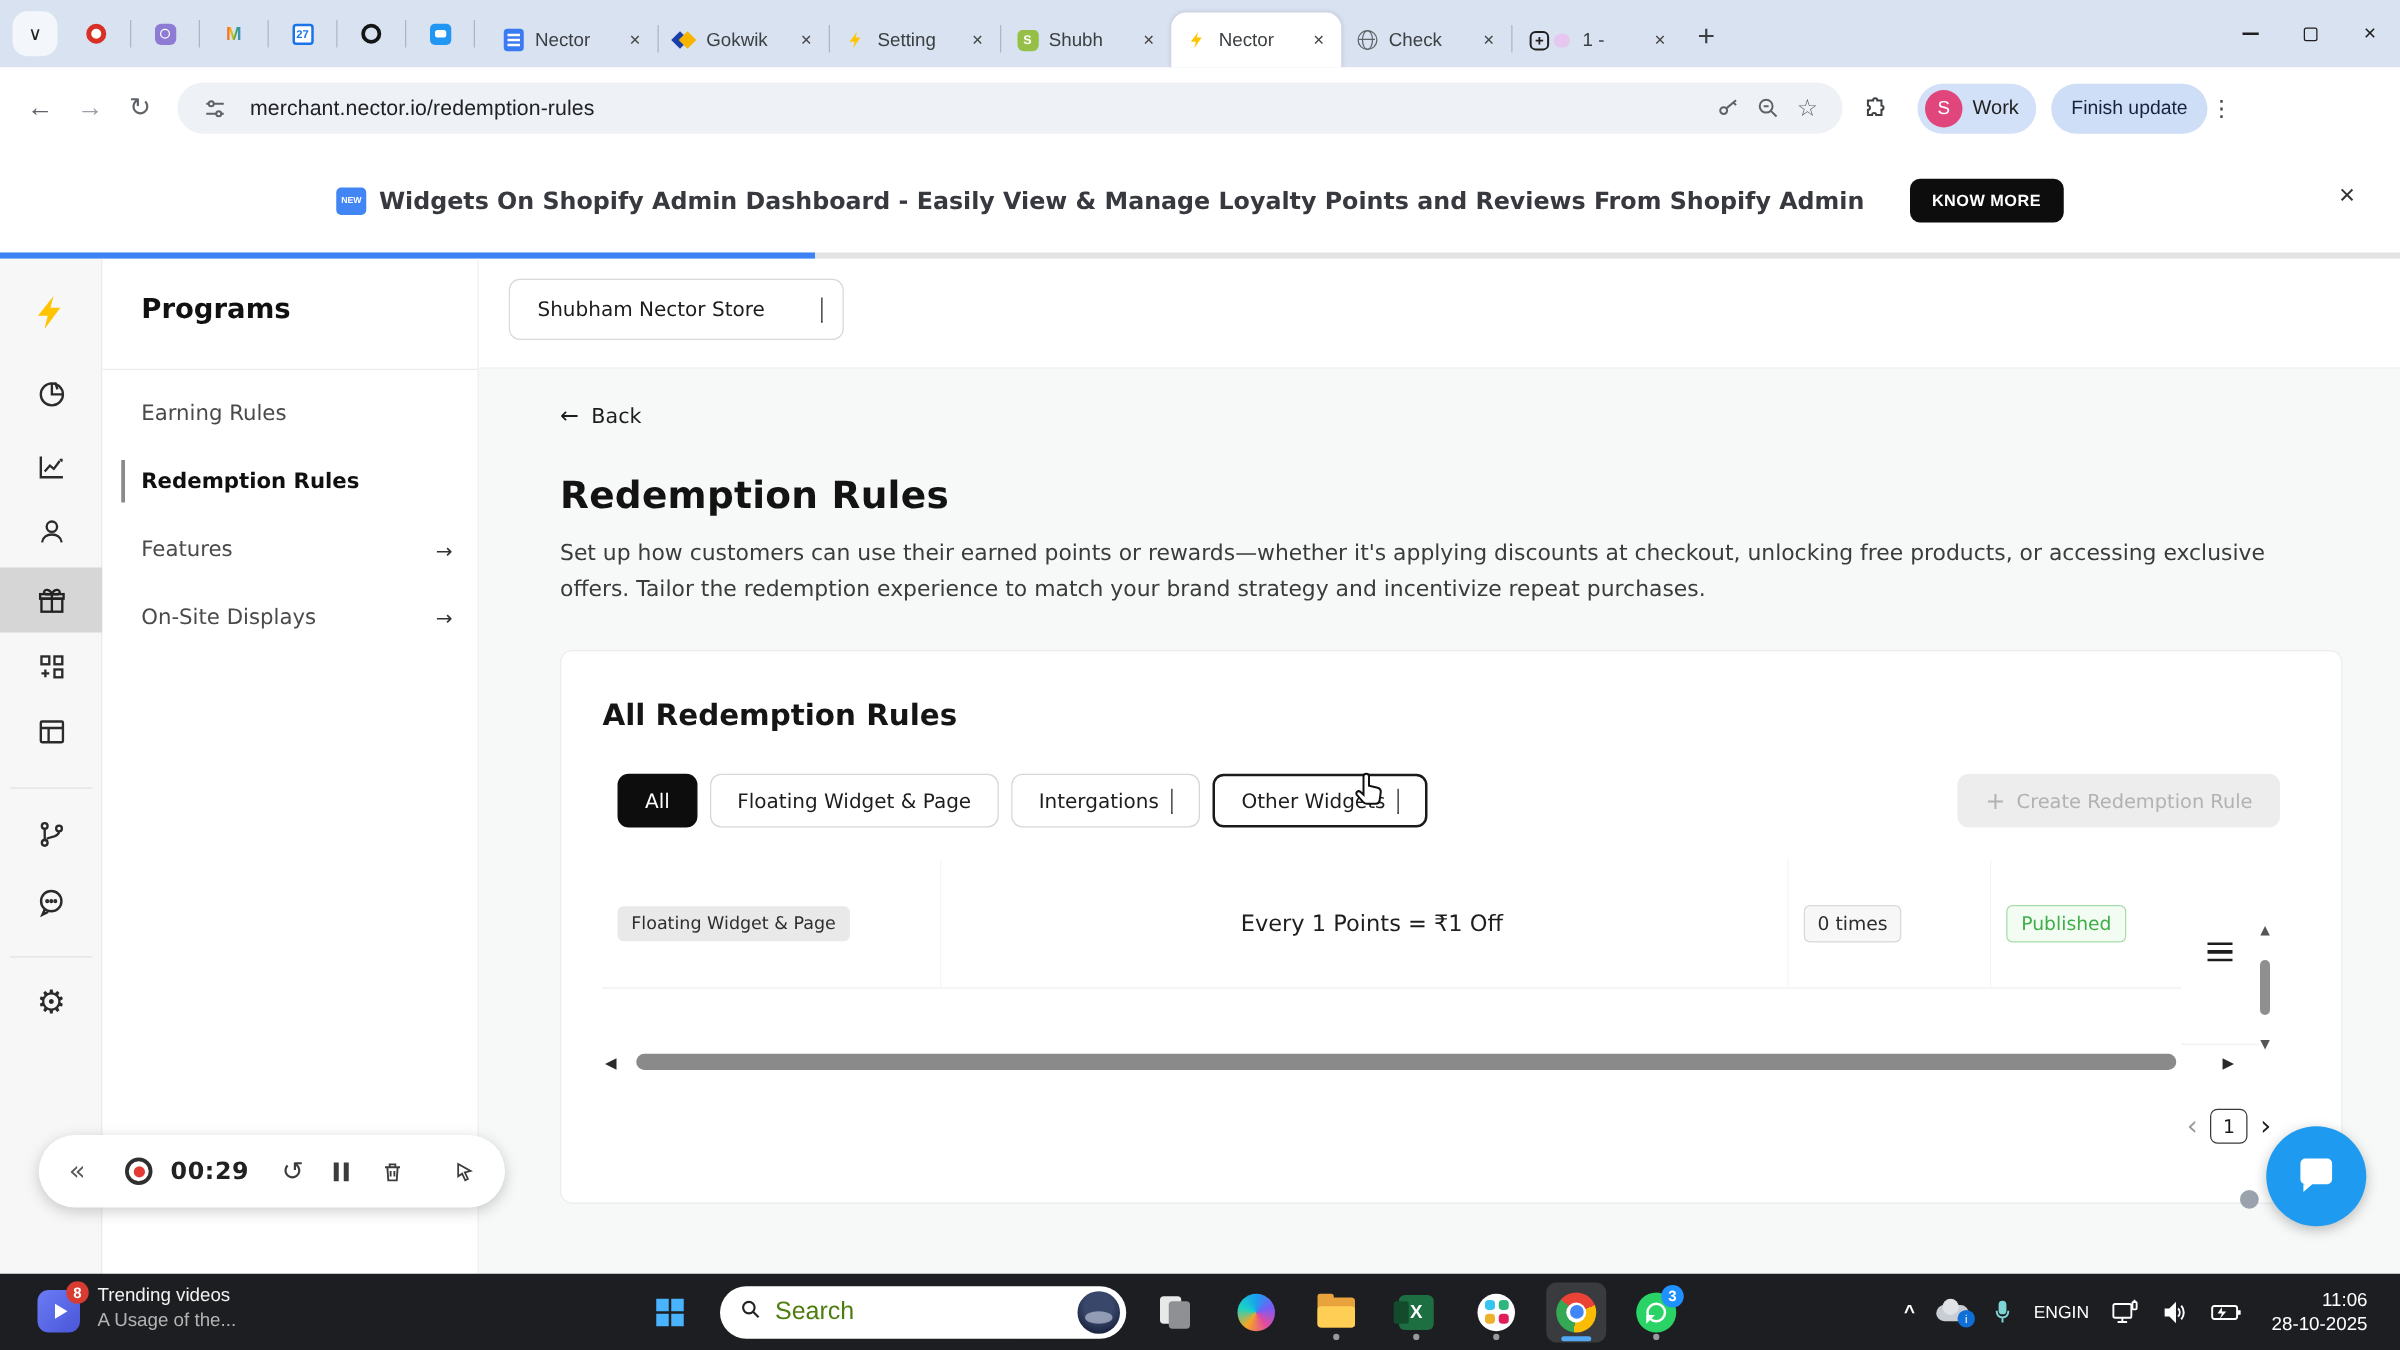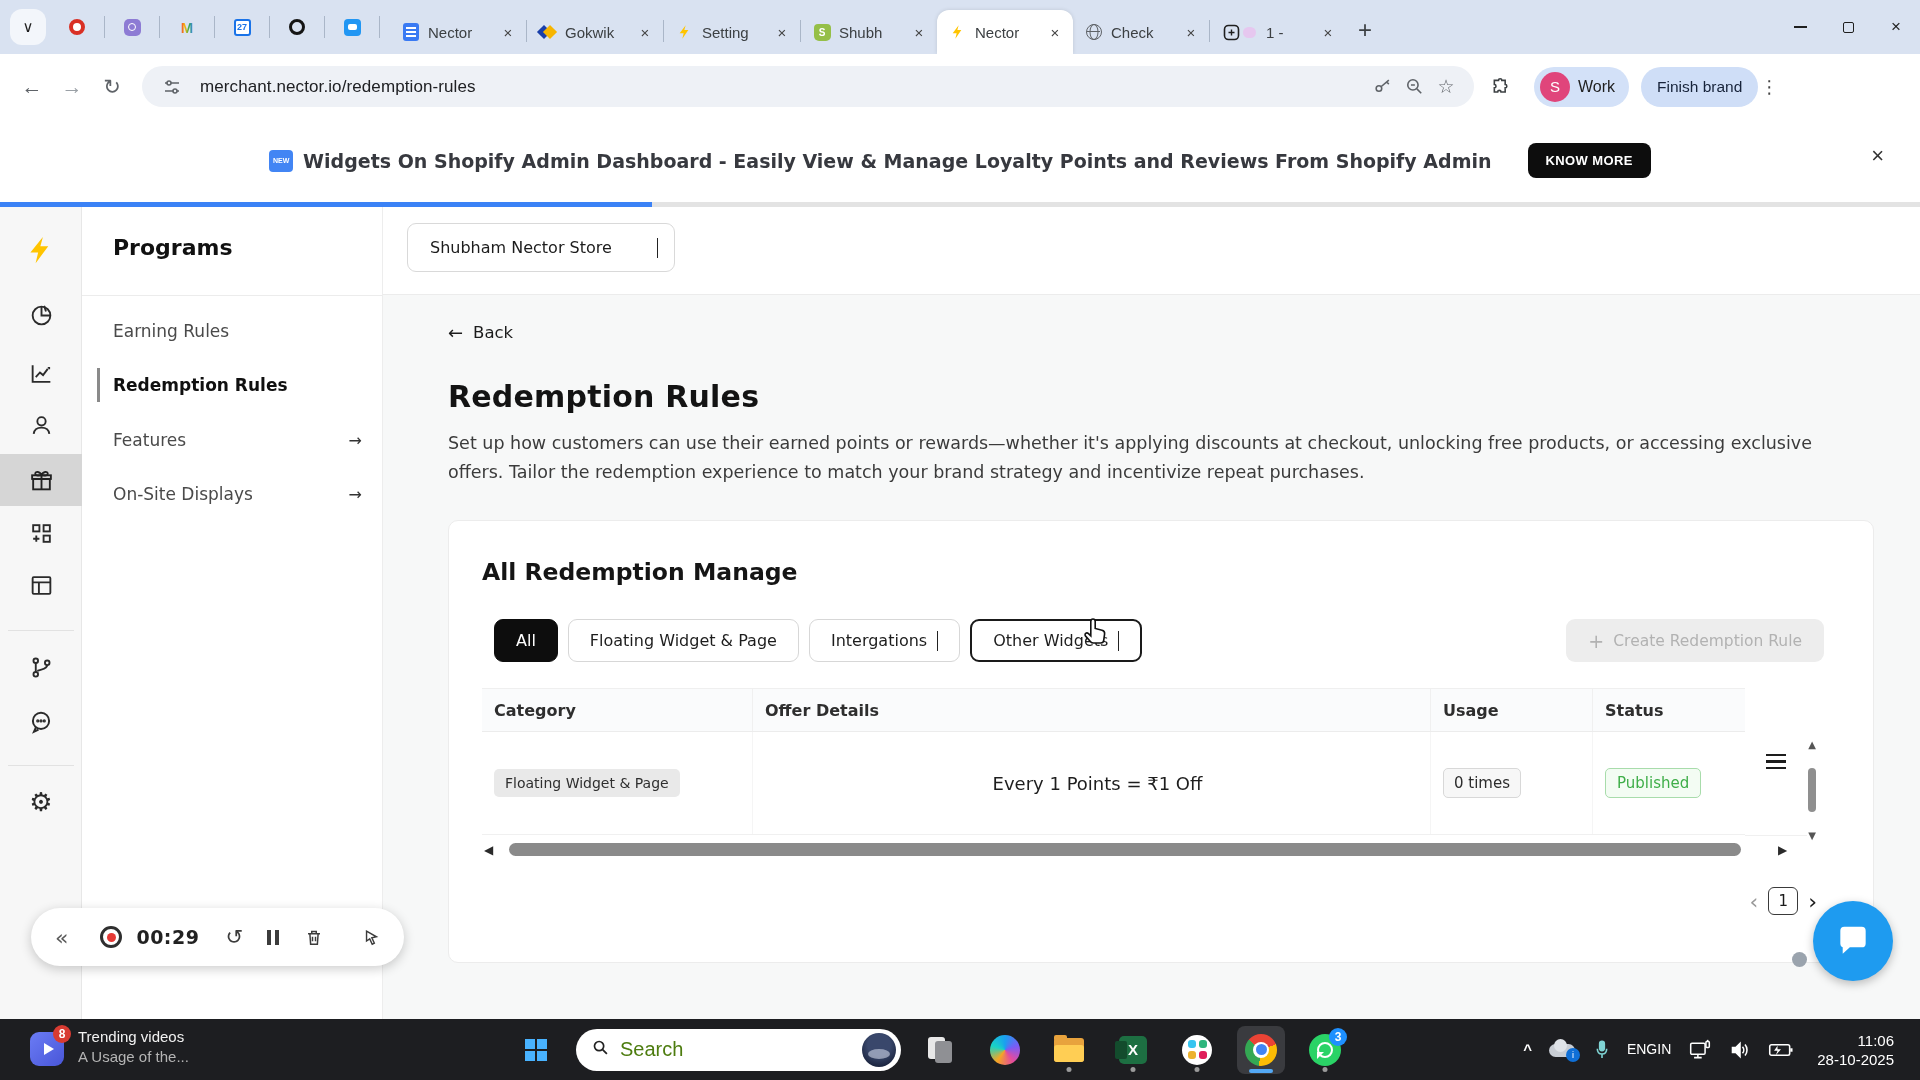--- a/index.html
+++ b/index.html
@@ -357,21 +357,21 @@
     </div>
     <div class="ext-btn">
       <svg width="20" height="20" viewBox="0 0 24 24" fill="none" stroke="#3c4043" stroke-width="1.9">
           <path d="M9 4a2 2 0 1 1 4 0h4v5a2 2 0 1 1 0 4v5h-5a2 2 0 1 0-4 0H4v-5a2 2 0 1 0 0-4V4h5z"></path>
         </svg>
     </div>
     <div class="chip">
       <span class="pavatar">S</span>
       <span class="pname">Work</span>
     </div>
-    <div class="updatepill">Finish brand</div>
+    <div class="updatepill">Finish update</div>
     <span class="kebab">⋮</span>
   </div>
 
   <div class="banner">
     <div class="banner-inner">
       <span class="newbadge">NEW</span>
       <span class="banner-text">Widgets On Shopify Admin Dashboard - Easily View &amp; Manage Loyalty Points and Reviews From Shopify Admin</span>
       <span class="knowmore">KNOW MORE</span>
     </div>
     <span class="banner-x">×</span>
@@ -479,46 +479,40 @@
 
       <div class="content">
         <div class="backrow">
           <span class="barrow">←</span>
           <span>Back</span>
         </div>
         <div class="pgtitle">Redemption Rules</div>
         <div class="pgdesc">Set up how customers can use their earned points or rewards—whether it's applying discounts at checkout, unlocking free products, or accessing exclusive offers. Tailor the redemption experience to match your brand strategy and incentivize repeat purchases.</div>
 
         <div class="card">
-          <div class="card-title">All Redemption Manage</div>
+          <div class="card-title">All Redemption Rules</div>
 
           <div class="filters">
             <div class="fbtn active">All</div>
             <div class="fbtn">Floating Widget &amp; Page</div>
             <div class="fbtn">
               <span>Intergations</span>
               <span class="chev"><span class="chevron-css"></span></span>
             </div>
             <div class="fbtn focused">
               <span>Other Widgets</span>
               <span class="chev"><span class="chevron-css"></span></span>
             </div>
           </div>
           <div class="createbtn">
             <span class="plus">+</span>
             <span>Create Redemption Rule</span>
           </div>
 
           <div class="tbl">
-            <div class="thead">
-              <div class="th">Category</div>
-              <div class="th">Offer Details</div>
-              <div class="th">Usage</div>
-              <div class="th">Status</div>
-            </div>
             <div class="trow">
               <div class="td">
                 <span class="catchip">Floating Widget &amp; Page</span>
               </div>
               <div class="td offer">
                 <span class="ot">Every 1 Points = ₹1 Off</span>
               </div>
               <div class="td">
                 <span class="usagechip">0 times</span>
               </div>

